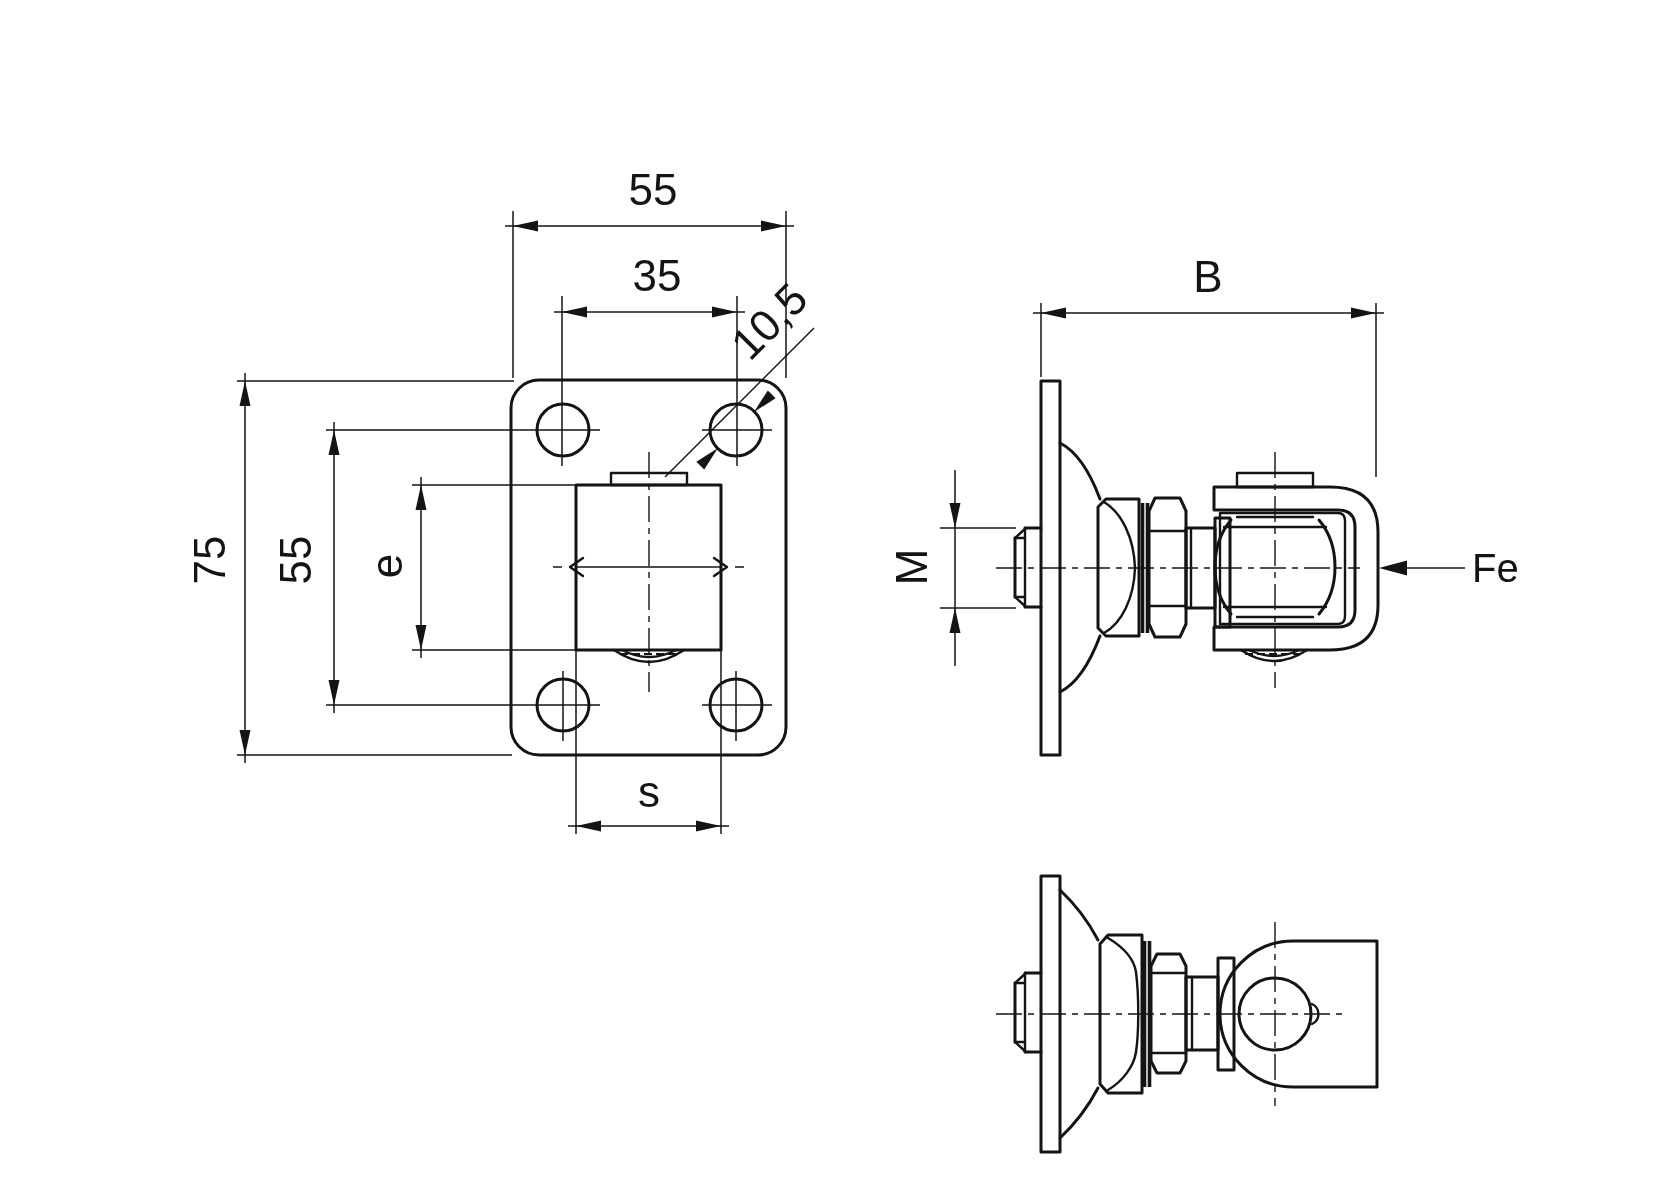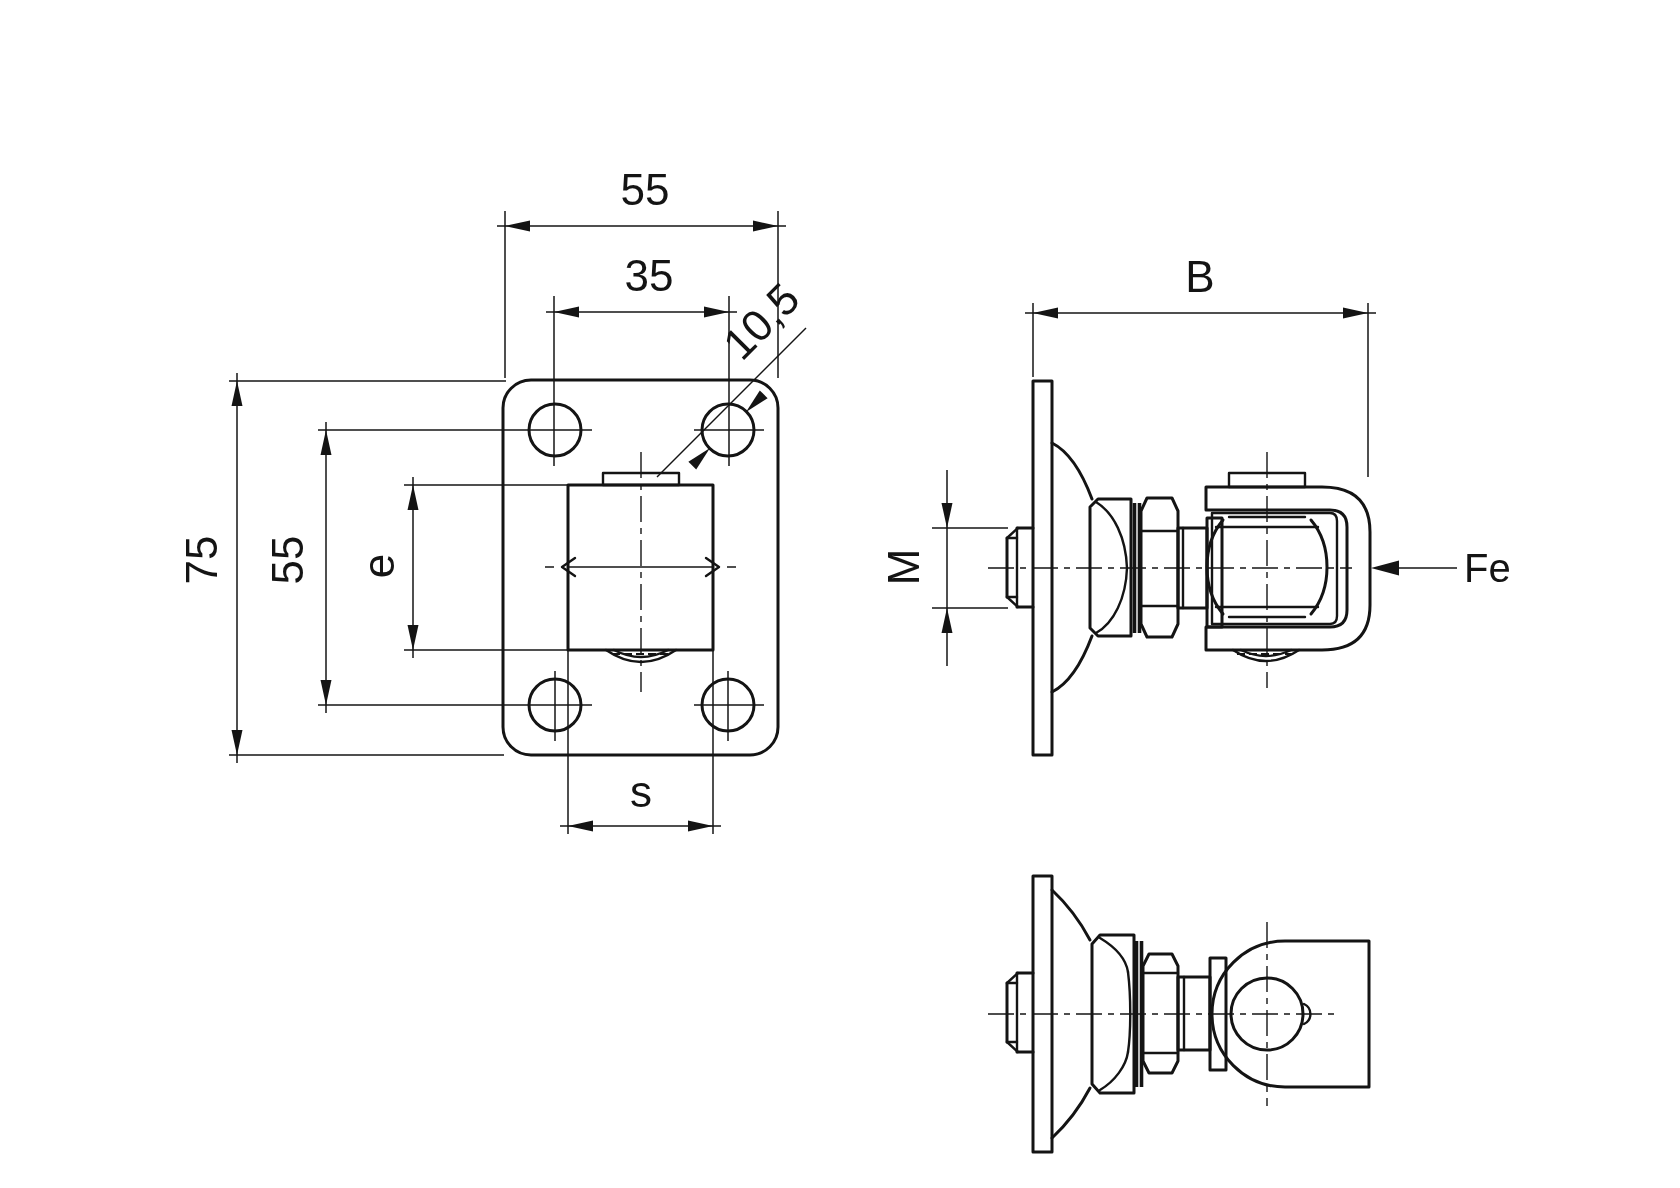--- a/index.html
+++ b/index.html
@@ -8,20 +8,21 @@
     background: #ffffff;
     width: 1680px;
     height: 1188px;
     overflow: hidden;
   }
   .canvas {
     position: relative;
     width: 1528px;
     height: 1188px;
     background: #ffffff;
+    padding-left: 8px;
   }
   svg { display: block; }
   
   .ol  { stroke: #141414; stroke-width: 3;   fill: none; stroke-linejoin: round; stroke-linecap: round; }
   .ol2 { stroke: #141414; stroke-width: 2.4; fill: none; stroke-linejoin: round; stroke-linecap: round; }
   .hv  { stroke: #141414; stroke-width: 3.6; fill: none; stroke-linecap: butt; }
   .thin{ stroke: #141414; stroke-width: 1.5; fill: none; stroke-linecap: butt; }
   .cl  { stroke: #141414; stroke-width: 1.4; fill: none; stroke-dasharray: 26 6 6 6; }
   .dsh { stroke: #141414; stroke-width: 1.8; fill: none; stroke-dasharray: 8 4; }
   .arr { fill: #141414; stroke: none; }

